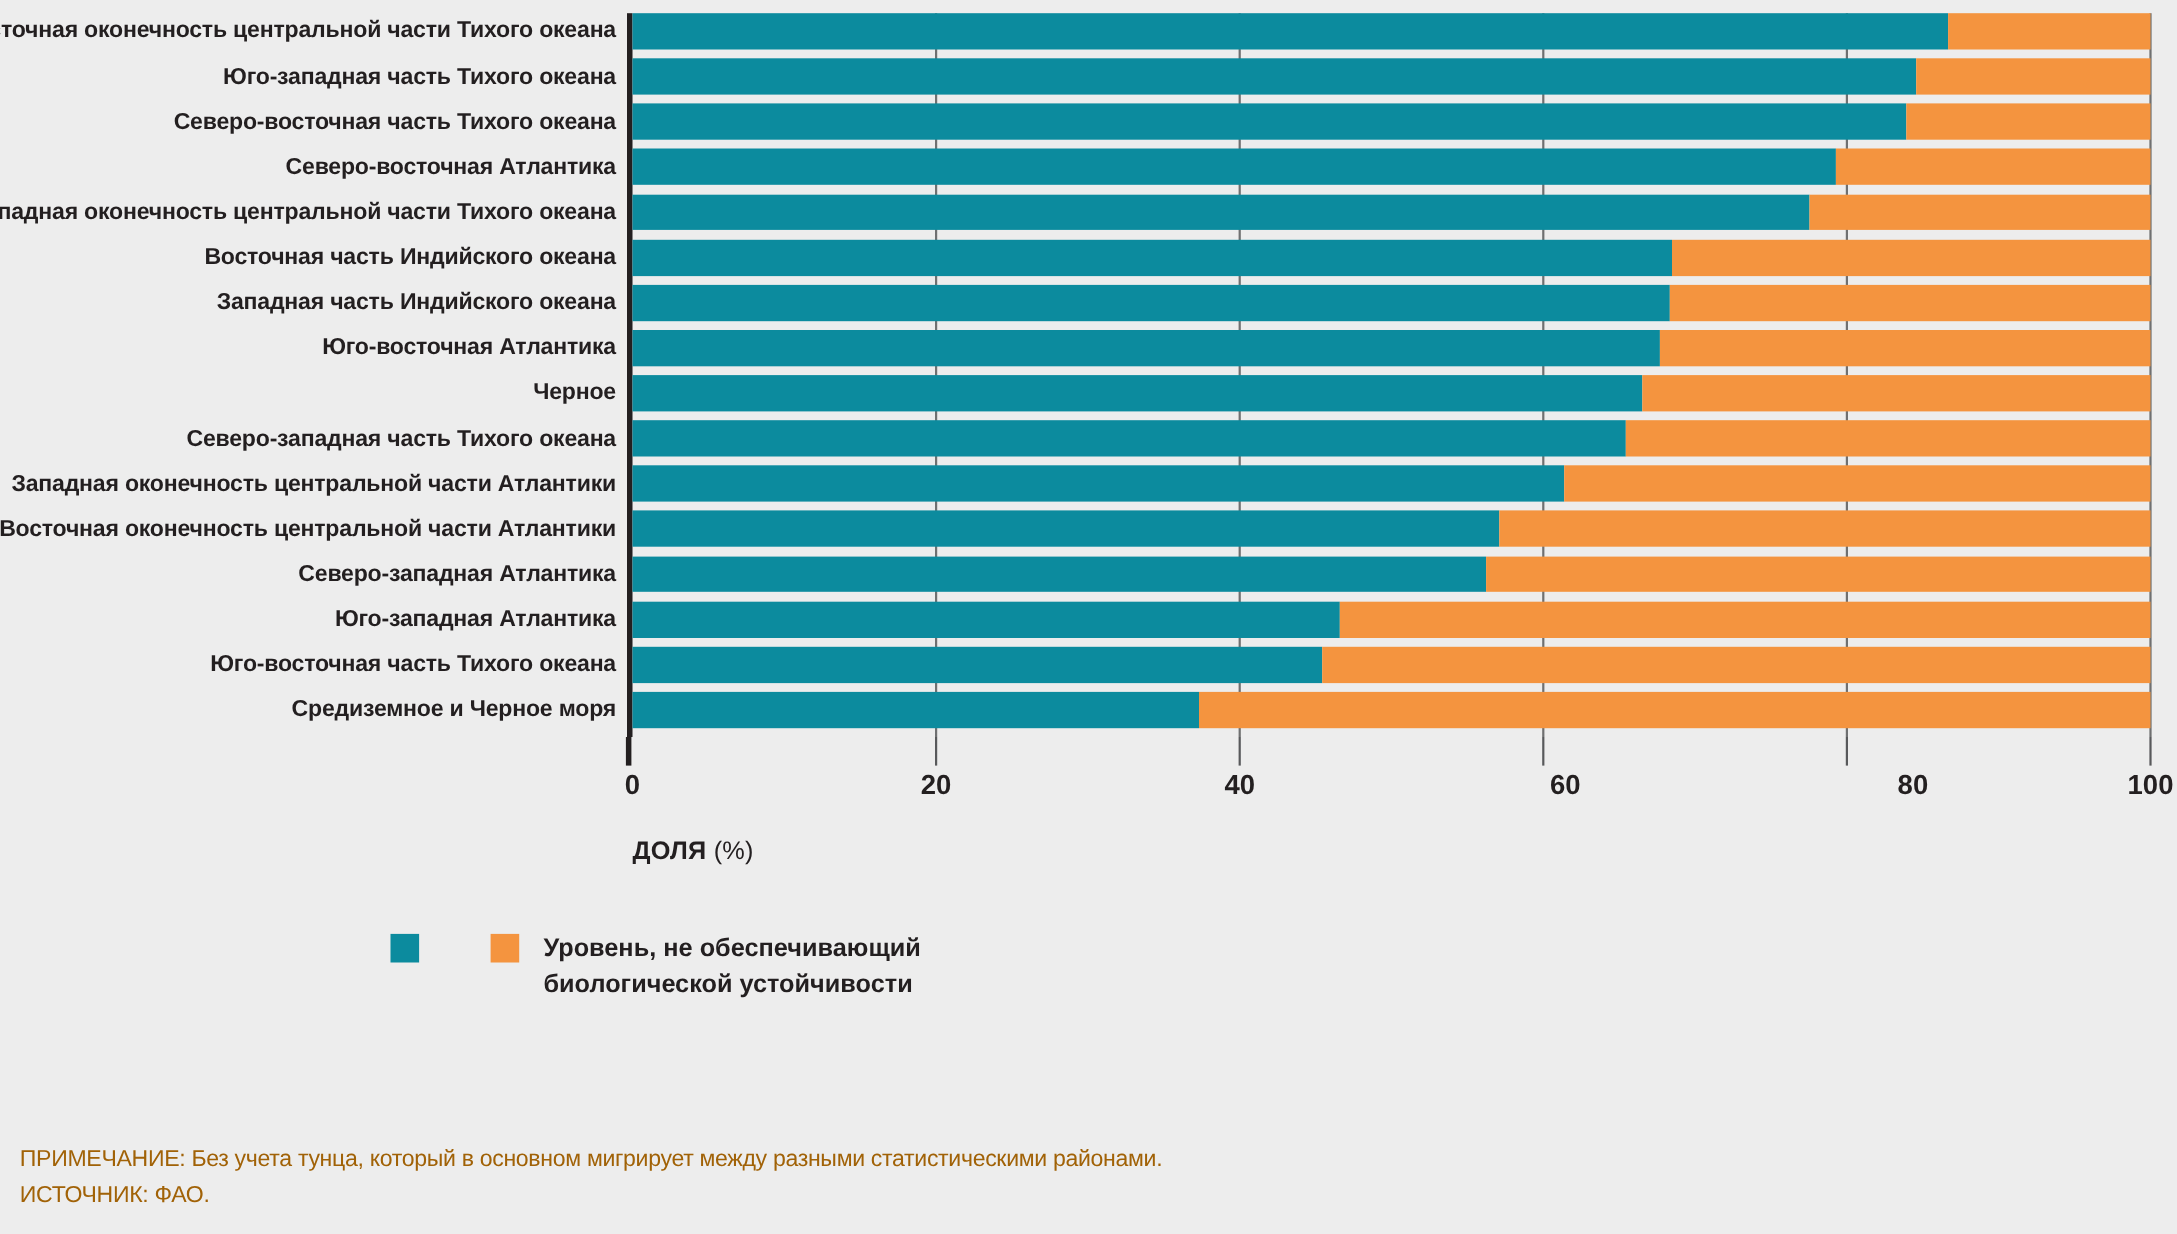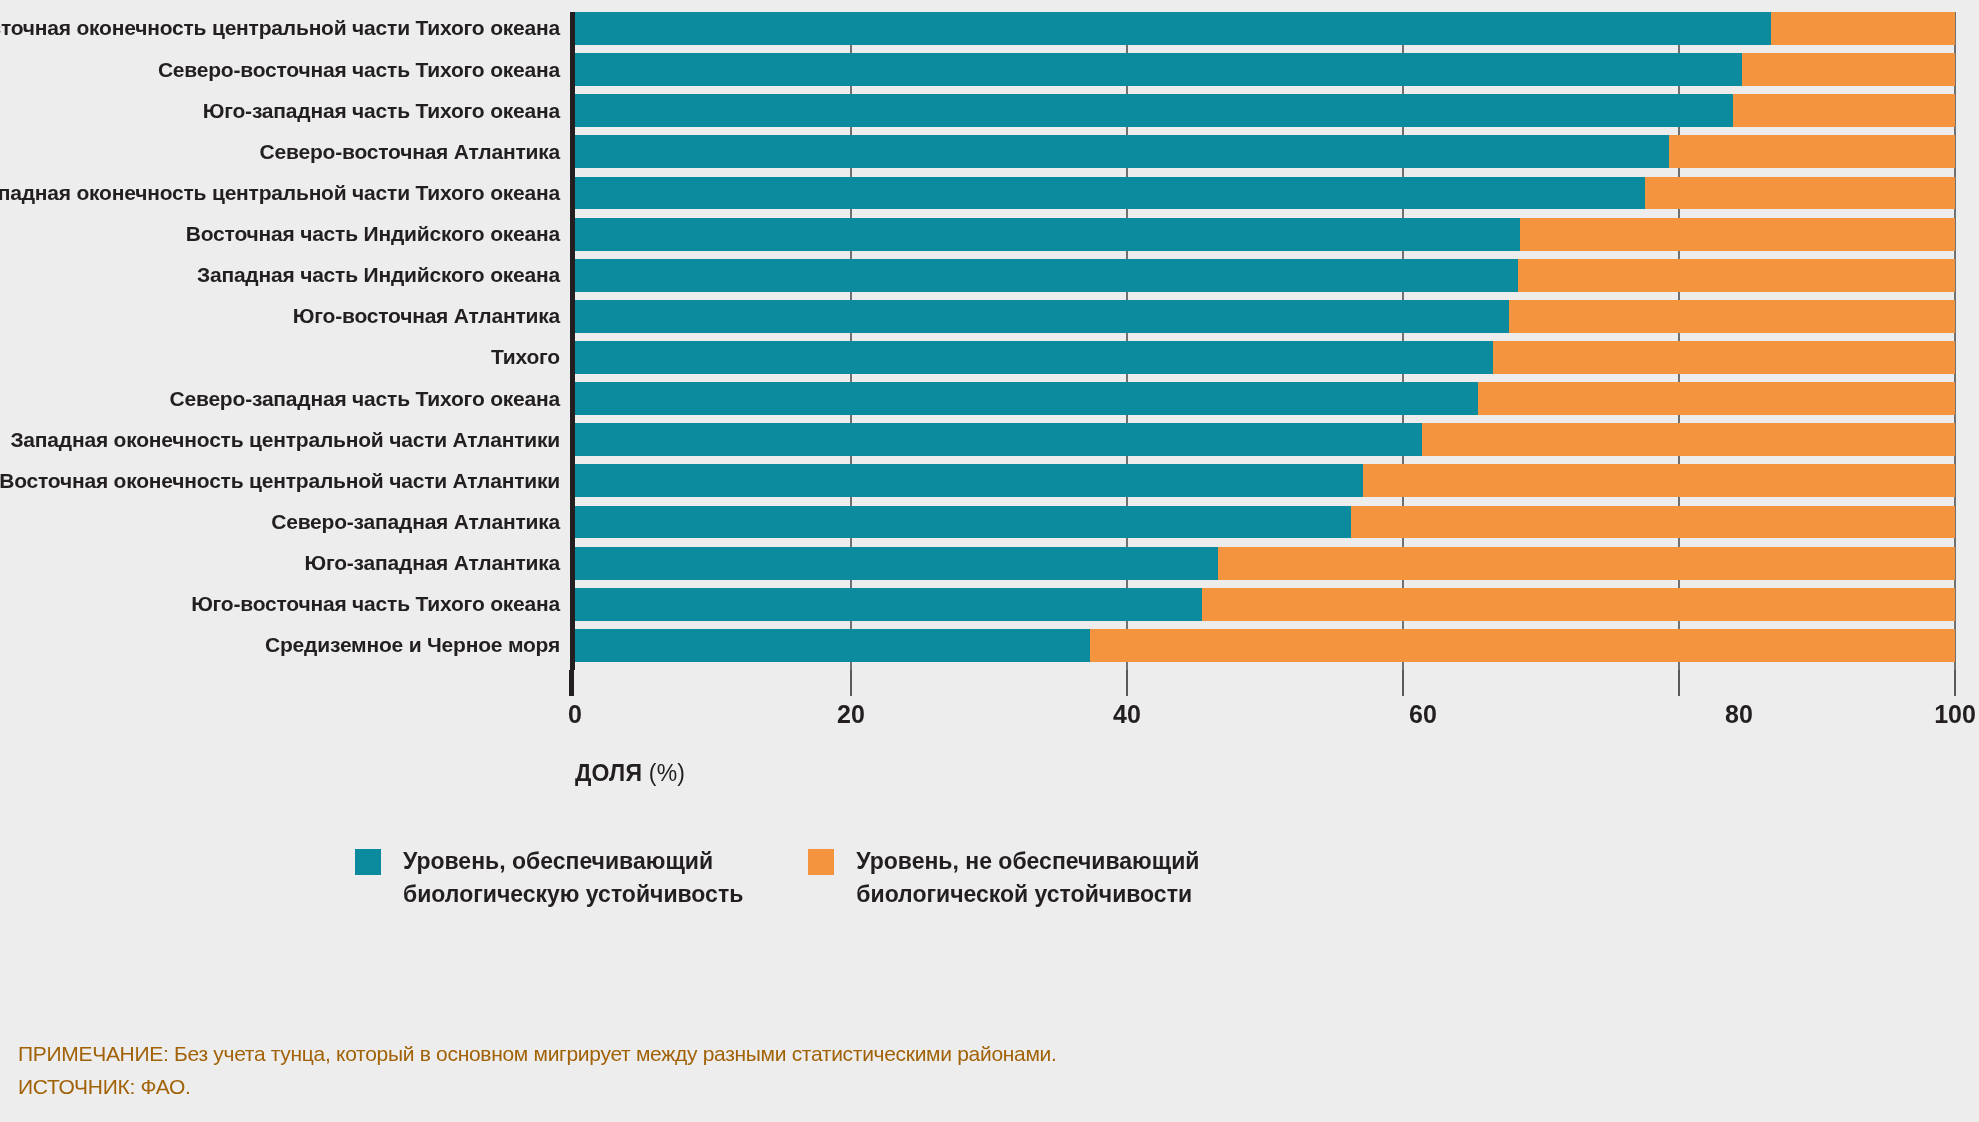--- a/index.html
+++ b/index.html
@@ -187,28 +187,28 @@
   }
   #footer div { letter-spacing: -.3px; }
 </style>
 </head>
 <body>
 
 <div id="chart-area">
 
   <div id="ylabels">
       <div class="ylabel">Восточная оконечность центральной части Тихого океана</div>
+      <div class="ylabel">Юго-западная часть Тихого океана</div>
       <div class="ylabel">Северо-восточная часть Тихого океана</div>
-      <div class="ylabel">Юго-западная часть Тихого океана</div>
       <div class="ylabel">Северо-восточная Атлантика</div>
       <div class="ylabel">Западная оконечность центральной части Тихого океана</div>
       <div class="ylabel">Восточная часть Индийского океана</div>
       <div class="ylabel">Западная часть Индийского океана</div>
       <div class="ylabel">Юго-восточная Атлантика</div>
-      <div class="ylabel">Тихого</div>
+      <div class="ylabel">Черное</div>
       <div class="ylabel">Северо-западная часть Тихого океана</div>
       <div class="ylabel">Западная оконечность центральной части Атлантики</div>
       <div class="ylabel">Восточная оконечность центральной части Атлантики</div>
       <div class="ylabel">Северо-западная Атлантика</div>
       <div class="ylabel">Юго-западная Атлантика</div>
       <div class="ylabel">Юго-восточная часть Тихого океана</div>
       <div class="ylabel">Средиземное и Черное моря</div>
     </div>
 
   <div id="plot">
@@ -306,22 +306,20 @@
     </div>
 
   <div id="xtitle">
     <span>ДОЛЯ</span>
     <span class="pct">(%)</span>
   </div>
 
   <div id="legend">
       <div class="legend-item">
         <span class="legend-swatch" style="background: rgb(12, 139, 158);"></span>
-        <span class="legend-text">Уровень, обеспечивающий
-биологическую устойчивость</span>
       </div>
       <div class="legend-item">
         <span class="legend-swatch" style="background: rgb(244, 148, 63);"></span>
         <span class="legend-text">Уровень, не обеспечивающий
 биологической устойчивости</span>
       </div>
     </div>
 </div>
 
 <div id="footer">

